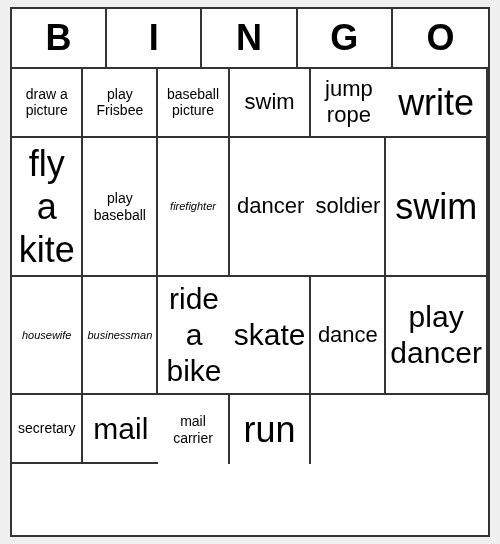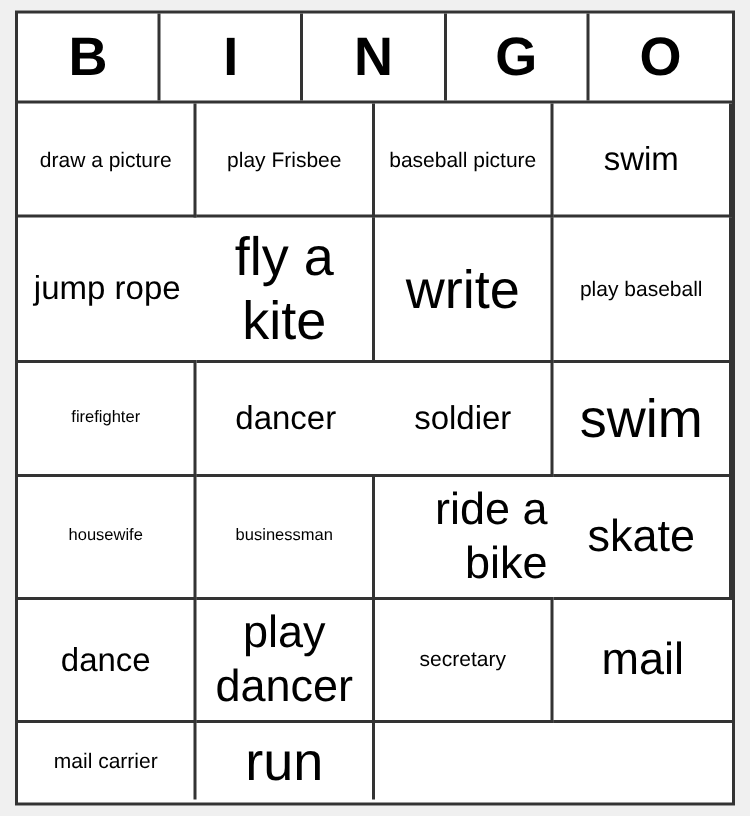--- a/index.html
+++ b/index.html
@@ -38,47 +38,47 @@
       padding: 8px 0;
       border-right: 2px solid #333;
     }
 
     .bingo-header-cell:last-child {
       border-right: none;
     }
 
     .bingo-grid {
       display: grid;
-      grid-template-columns: repeat(4, 1fr);
+      grid-template-columns: repeat(6, 1fr);
       grid-template-rows: repeat(5, 1fr);
       height: calc(100% - 62px);
     }
 
     .bingo-cell {
       border-right: 2px solid #333;
       border-bottom: 2px solid #333;
       display: flex;
       align-items: center;
       justify-content: center;
       text-align: center;
       padding: 4px;
       line-height: 1.2;
     }
 
     .bingo-cell:nth-child(5n) {
       border-right: none;
-      text-align: right;
     }
 
     .bingo-cell:nth-child(n+21) {
       border-bottom: none;
     }
 
     .size-small {
       font-size: 11px;
+      font-style: italic;
     }
 
     .size-medium {
       font-size: 14px;
     }
 
     .size-large {
       font-size: 22px;
     }
 
@@ -100,22 +100,22 @@
       <div class="bingo-header-cell">N</div>
       <div class="bingo-header-cell">G</div>
       <div class="bingo-header-cell">O</div>
     </div>
   <div class="bingo-grid">
   <div class="bingo-cell size-medium">draw a picture</div>
       <div class="bingo-cell size-medium">play Frisbee</div>
       <div class="bingo-cell size-medium">baseball picture</div>
       <div class="bingo-cell size-large">swim</div>
       <div class="bingo-cell size-large">jump rope</div>
+      <div class="bingo-cell size-xxlarge">write</div>
       <div class="bingo-cell size-xxlarge">fly a kite</div>
-      <div class="bingo-cell size-xxlarge">write</div>
       <div class="bingo-cell size-medium">play baseball</div>
       <div class="bingo-cell size-small">firefighter</div>
       <div class="bingo-cell size-large">dancer</div>
       <div class="bingo-cell size-large">soldier</div>
       <div class="bingo-cell size-xxlarge">swim</div>
       <div class="bingo-cell size-small">housewife</div>
       <div class="bingo-cell size-small">businessman</div>
       <div class="bingo-cell size-xlarge">ride a bike</div>
       <div class="bingo-cell size-xlarge">skate</div>
       <div class="bingo-cell size-large">dance</div>

